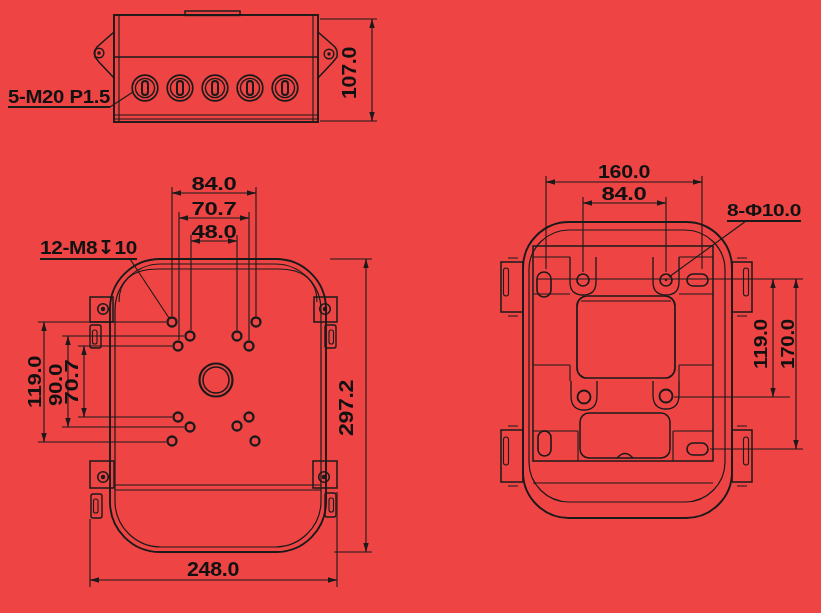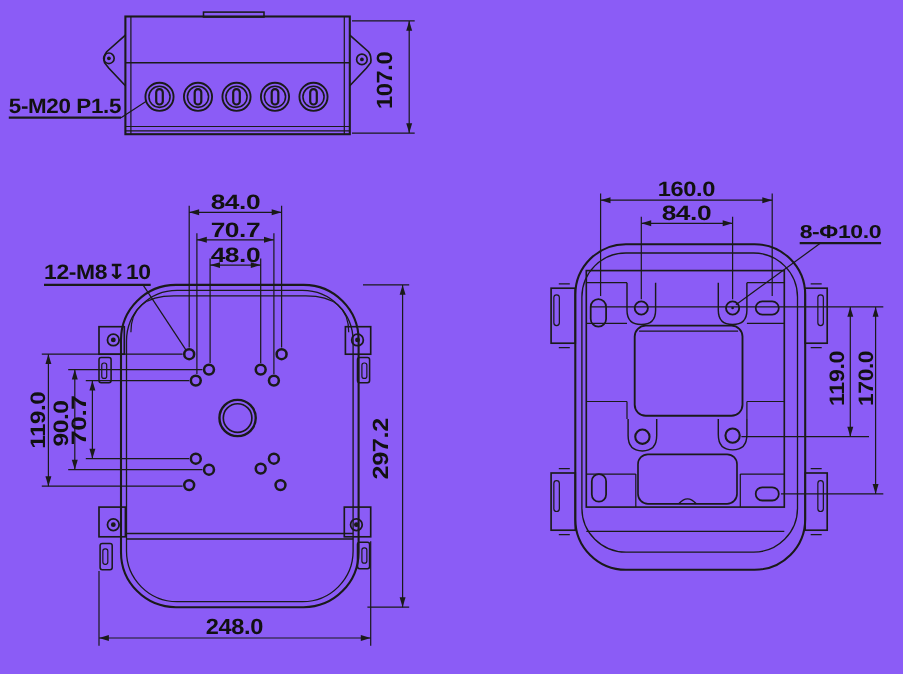--- a/index.html
+++ b/index.html
@@ -1,16 +1,16 @@
 <!DOCTYPE html>
 <html><head>
 <meta charset="utf-8">
 <style>
   html,body{margin:0;padding:0;background:#fff;}
-  .stage{width:821px;height:613px;background:#8b5cf6;position:relative;overflow:hidden;}
+  .stage{width:821px;height:613px;background:#ef4444;position:relative;overflow:hidden;}
   svg{display:block;}
   .t{font-family:"Liberation Sans","DejaVu Sans",sans-serif;font-weight:bold;fill:#111;}
   .sz19{font-size:19px;letter-spacing:-0.3px;}
   .sz20{font-size:20px;letter-spacing:-0.3px;}
   .sz17{font-size:17px;letter-spacing:-0.3px;}
   .ol{stroke:#1a1a1a;fill:none;}
   .dim{stroke:#1a1a1a;stroke-width:1.1;fill:none;}
   .arr{fill:#1a1a1a;stroke:none;}
 </style>
 </head>

